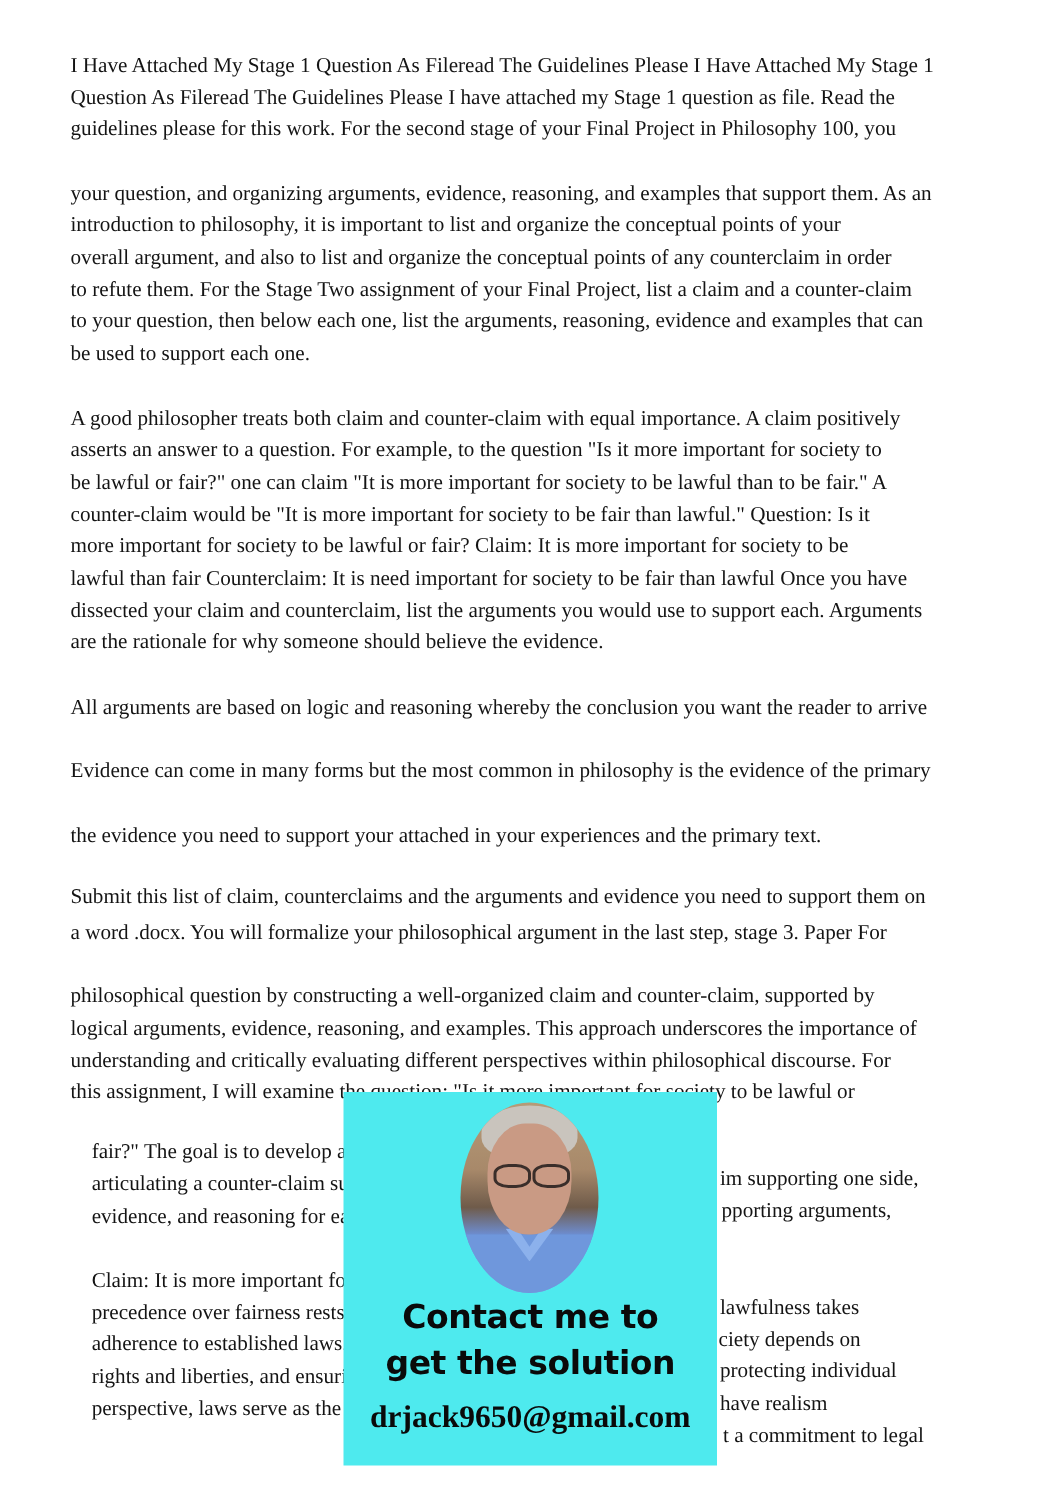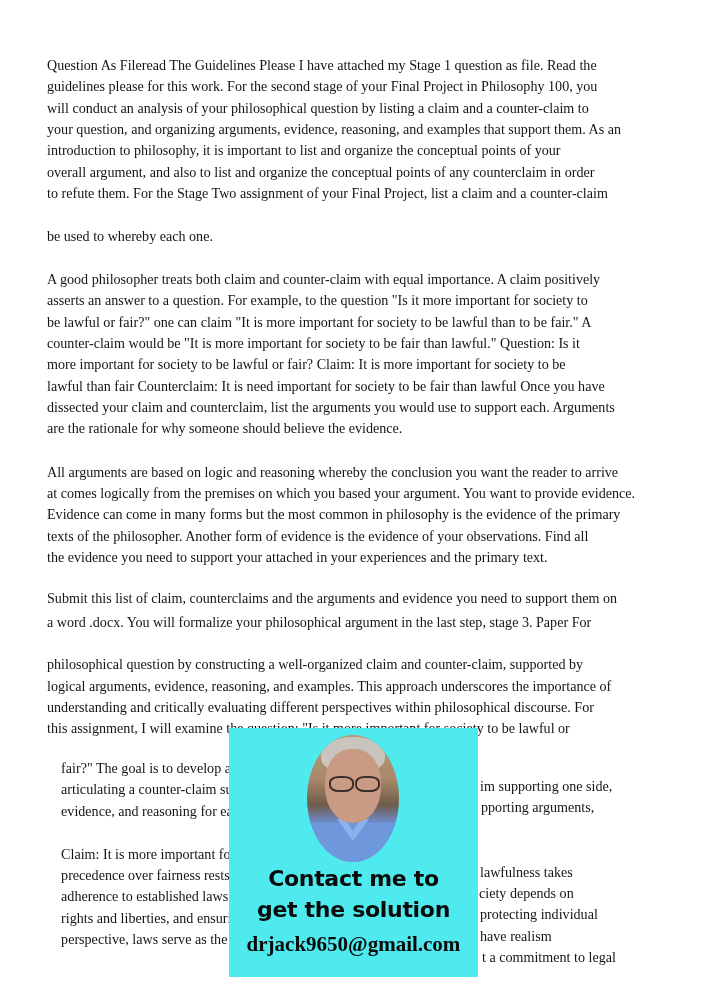--- a/index.html
+++ b/index.html
@@ -113,42 +113,41 @@
       font-size: 21px;
       color: #0a0a0a;
       line-height: 26px;
     }
   </style>
 </head>
 <body>
 
 <div class="page">
 
+  <div class="line" style="top:35px">I Have Attached My Stage 1 Question As Fileread The Guidelines Please I Have Attached My Stage 1</div>
   <div class="line" style="top:56px">Question As Fileread The Guidelines Please I have attached my Stage 1 question as file. Read the</div>
   <div class="line" style="top:77px">guidelines please for this work. For the second stage of your Final Project in Philosophy 100, you</div>
-  <div class="line" style="top:99px">will conduct an analysis of your philosophical question by listing a claim and a counter-claim to</div>
   <div class="line" style="top:120px">your question, and organizing arguments, evidence, reasoning, and examples that support them. As an</div>
   <div class="line" style="top:141px">introduction to philosophy, it is important to list and organize the conceptual points of your</div>
   <div class="line" style="top:163px">overall argument, and also to list and organize the conceptual points of any counterclaim in order</div>
   <div class="line" style="top:184px">to refute them. For the Stage Two assignment of your Final Project, list a claim and a counter-claim</div>
-  <div class="line" style="top:227px">be used to whereby each one.</div>
+  <div class="line" style="top:205px">to your question, then below each one, list the arguments, reasoning, evidence and examples that can</div>
+  <div class="line" style="top:227px">be used to support each one.</div>
 
   <div class="line" style="top:270px">A good philosopher treats both claim and counter-claim with equal importance. A claim positively</div>
   <div class="line" style="top:291px">asserts an answer to a question. For example, to the question "Is it more important for society to</div>
   <div class="line" style="top:313px">be lawful or fair?" one can claim "It is more important for society to be lawful than to be fair." A</div>
   <div class="line" style="top:334px">counter-claim would be "It is more important for society to be fair than lawful." Question: Is it</div>
   <div class="line" style="top:355px">more important for society to be lawful or fair? Claim: It is more important for society to be</div>
   <div class="line" style="top:377px">lawful than fair Counterclaim: It is need important for society to be fair than lawful Once you have</div>
   <div class="line" style="top:398px">dissected your claim and counterclaim, list the arguments you would use to support each. Arguments</div>
   <div class="line" style="top:419px">are the rationale for why someone should believe the evidence.</div>
 
   <div class="line" style="top:463px">All arguments are based on logic and reasoning whereby the conclusion you want the reader to arrive</div>
-  <div class="line" style="top:484px">at comes logically from the premises on which you based your argument. You want to provide evidence.</div>
   <div class="line" style="top:505px">Evidence can come in many forms but the most common in philosophy is the evidence of the primary</div>
-  <div class="line" style="top:527px">texts of the philosopher. Another form of evidence is the evidence of your observations. Find all</div>
   <div class="line" style="top:548px">the evidence you need to support your attached in your experiences and the primary text.</div>
 
   <div class="line" style="top:589px">Submit this list of claim, counterclaims and the arguments and evidence you need to support them on</div>
   <div class="line" style="top:613px">a word .docx. You will formalize your philosophical argument in the last step, stage 3. Paper For</div>
   <div class="line" style="top:655px">philosophical question by constructing a well-organized claim and counter-claim, supported by</div>
   <div class="line" style="top:677px">logical arguments, evidence, reasoning, and examples. This approach underscores the importance of</div>
   <div class="line" style="top:698px">understanding and critically evaluating different perspectives within philosophical discourse. For</div>
   <div class="line" style="top:719px">this assignment, I will examine the question: "Is it more important for society to be lawful or</div>
   <div class="line" style="top:741px">
     <span>fair?" The goal is to develop a c</span>

